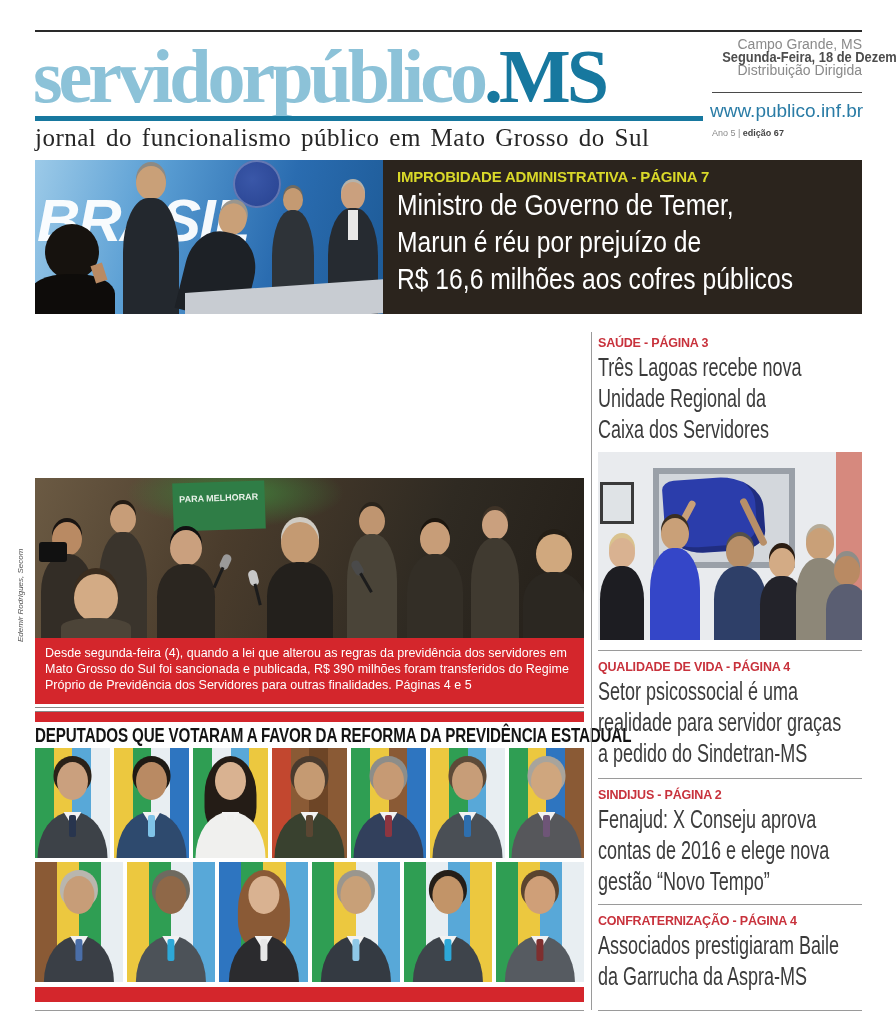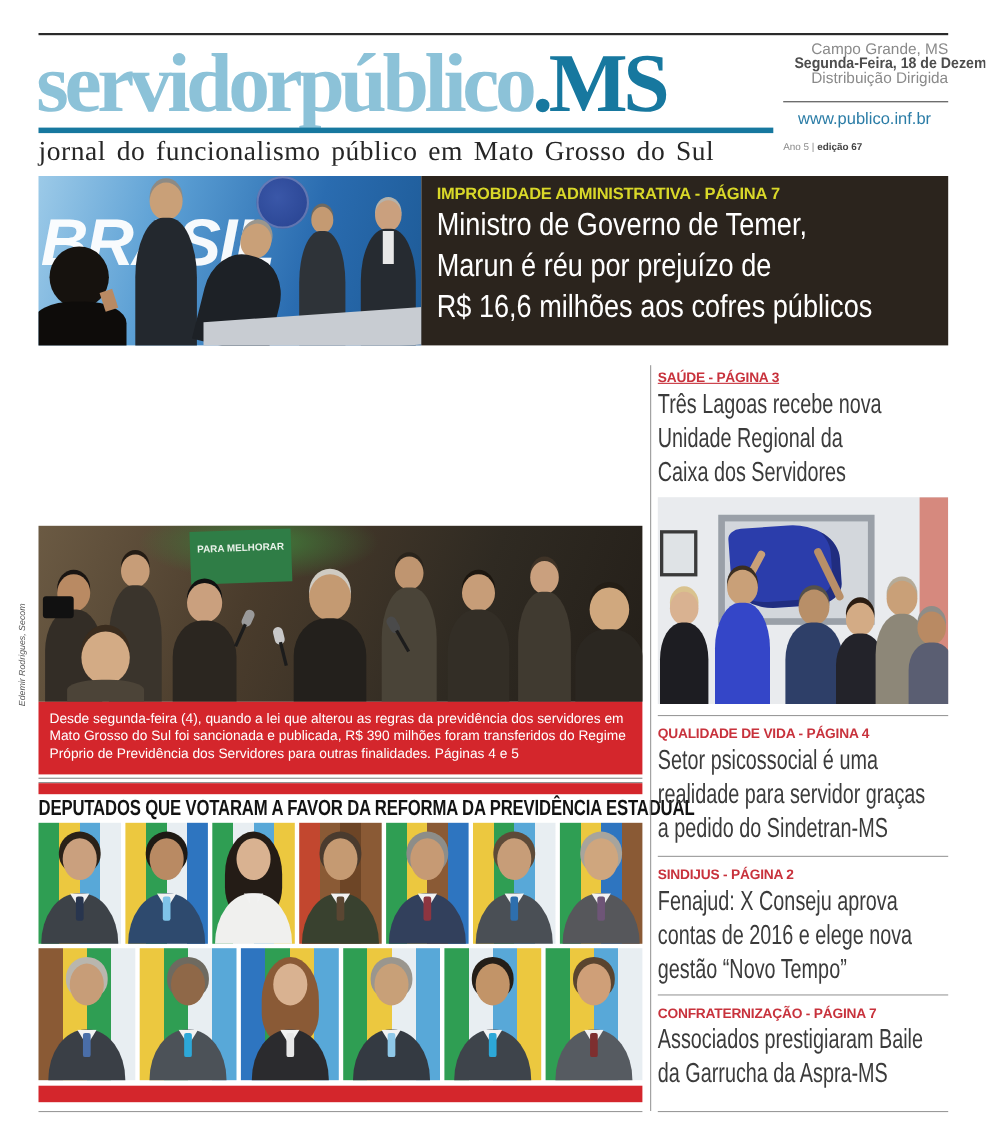--- a/index.html
+++ b/index.html
@@ -13,21 +13,21 @@
   .logo{left:33px;top:34px;height:84px;line-height:84px;
         font-family:"Liberation Serif",serif;font-weight:bold;font-size:76px;letter-spacing:-4px;}
   .logo .lt{color:#8cc2d8;}
   .logo .dk{color:#17789f;}
   .logo-underline{left:35px;top:116px;width:668px;height:5px;background:#17789f;}
   .tagline{left:35px;top:124px;width:672px;font-family:"Liberation Serif",serif;
            font-size:25px;color:#262626;letter-spacing:.5px;word-spacing:3px;white-space:nowrap;}
   .infoblock{left:710px;top:38px;width:152px;text-align:right;font-size:14px;color:#8a8a8a;line-height:13px;}
   .infoblock .b{font-weight:bold;color:#4d4d4d;white-space:nowrap;display:block;transform:scaleX(.92);transform-origin:right center;}
   .info-rule{left:712px;top:92px;width:150px;border-top:1px solid #4a4a4a;}
-  .website{left:710px;top:100px;width:152px;text-align:center;font-size:15px;color:#2a7ca6;}
+  .website{left:710px;top:100px;width:152px;text-align:center;font-size:19px;color:#2a7ca6;}
   .edition{left:712px;top:128px;width:150px;text-align:left;font-size:9px;color:#8a8a8a;}
   .edition b{color:#444;}
 
   
   .ts-photo{left:35px;top:160px;width:348px;height:154px;overflow:hidden;
             background:linear-gradient(105deg,#9ccae8 0%,#5b9fd4 32%,#2a6cb0 68%,#1d5a96 100%);}
   .ts-brasil{position:absolute;left:2px;top:26px;width:100%;font-weight:bold;font-style:italic;
              font-size:60px;color:rgba(255,255,255,.95);letter-spacing:-2px;font-family:"Liberation Sans",sans-serif;}
   .ts-box{left:383px;top:160px;width:479px;height:154px;background:#2b241d;padding:8px 0 0 14px;box-sizing:border-box;}
   .ts-kicker{font-size:15px;font-weight:bold;color:#d9d829;letter-spacing:-0.2px;}
@@ -332,21 +332,21 @@
             <div class="tie" style="background: rgb(126, 47, 47);"></div>
           </div>
         </div>
       </div>
     </div>
   <div class="abs redbar2"></div>
   <div class="abs rule bottomrule-left"></div>
 
   <div class="abs vdivider"></div>
 
-  <div class="abs rc kicker" style="top:336px;text-decoration:underline;">SAÚDE - PÁGINA 3</div>
+  <div class="abs rc kicker" style="top:336px;">SAÚDE - PÁGINA 3</div>
   <div class="abs rc rheadline" style="top:352px;">
       <div class="line">Três Lagoas recebe nova</div>
       <div class="line">Unidade Regional da</div>
       <div class="line">Caixa dos Servidores</div>
     </div>
 
   <div class="abs rc-photo">
     <div class="salmon"></div>
     <div class="smallframe"></div>
     <div class="bigframe"></div>
@@ -389,21 +389,21 @@
 
   <div class="abs rc rule" style="top:778px;"></div>
   <div class="abs rc kicker" style="top:788px;">SINDIJUS - PÁGINA 2</div>
   <div class="abs rc rheadline" style="top:804px;">
       <div class="line">Fenajud: X Conseju aprova</div>
       <div class="line">contas de 2016 e elege nova</div>
       <div class="line">gestão “Novo Tempo”</div>
     </div>
 
   <div class="abs rc rule" style="top:904px;"></div>
-  <div class="abs rc kicker" style="top:914px;">CONFRATERNIZAÇÃO - PÁGINA 7</div>
+  <div class="abs rc kicker" style="top:914px;">CONFRATERNIZAÇÃO - PÁGINA 4</div>
   <div class="abs rc rheadline" style="top:930px;">
       <div class="line">Associados prestigiaram Baile</div>
       <div class="line">da Garrucha da Aspra-MS</div>
     </div>
 
   <div class="abs rc rule" style="top:1010px;"></div>
 
 </div>
 
 </body></html>

